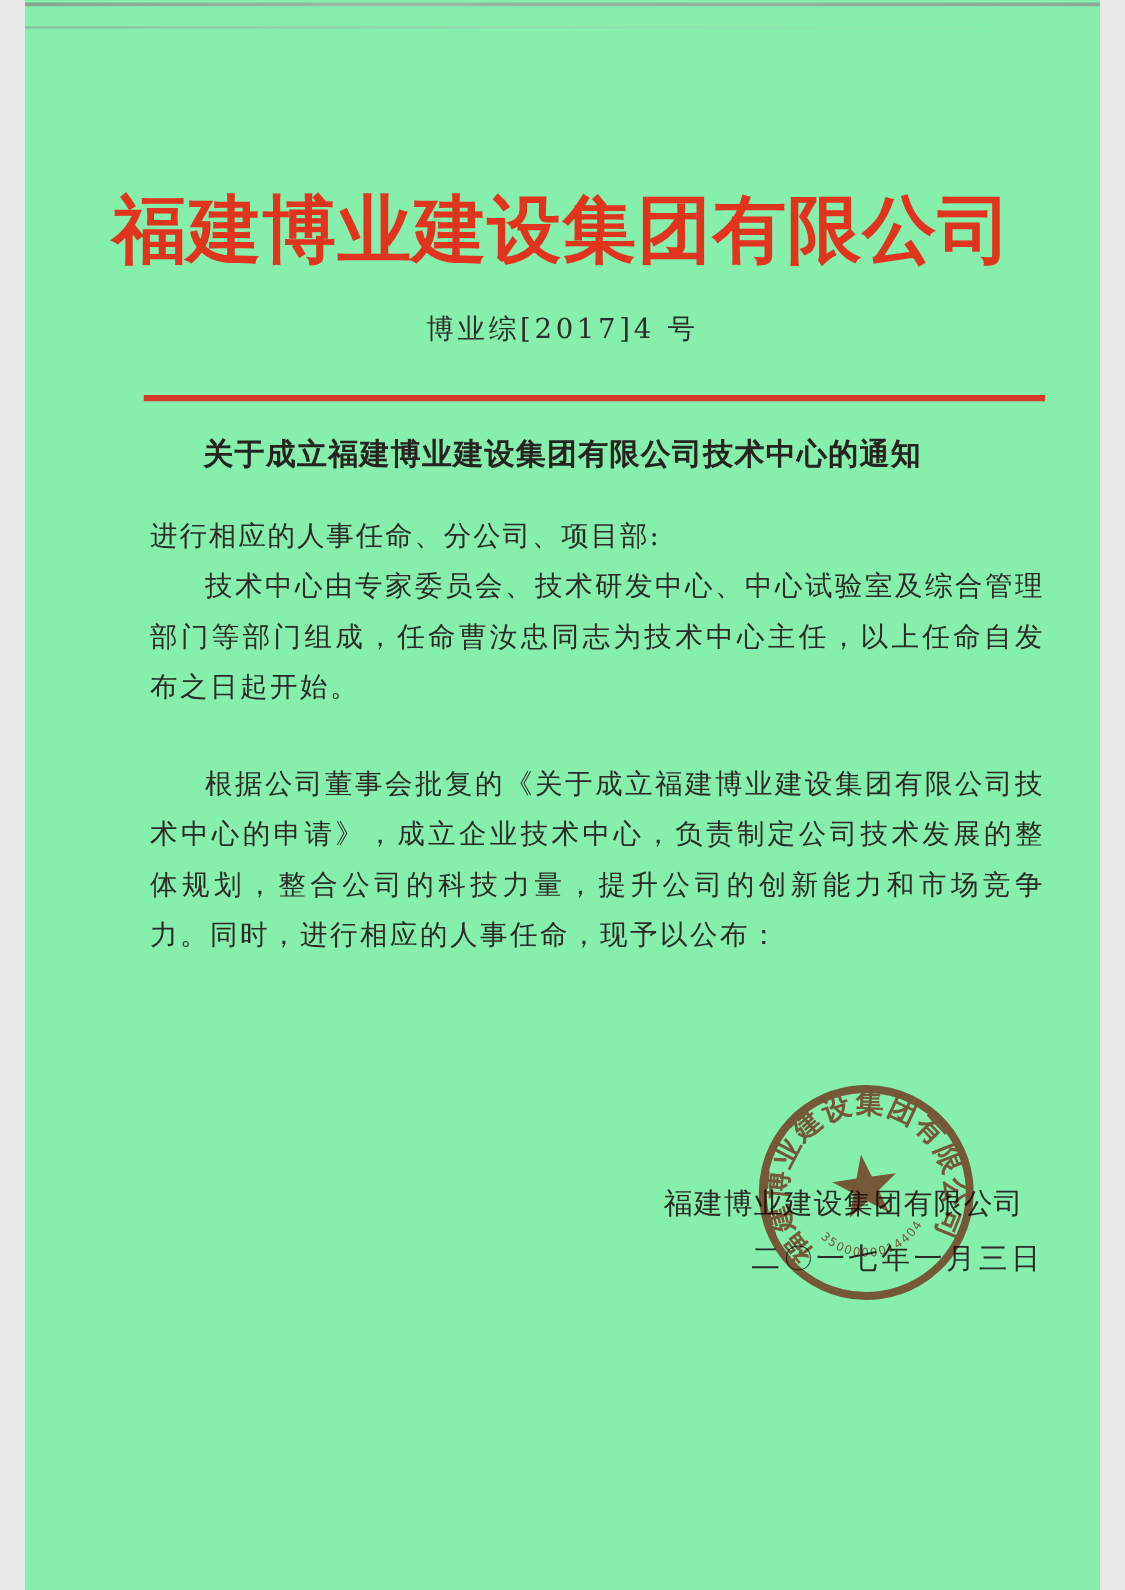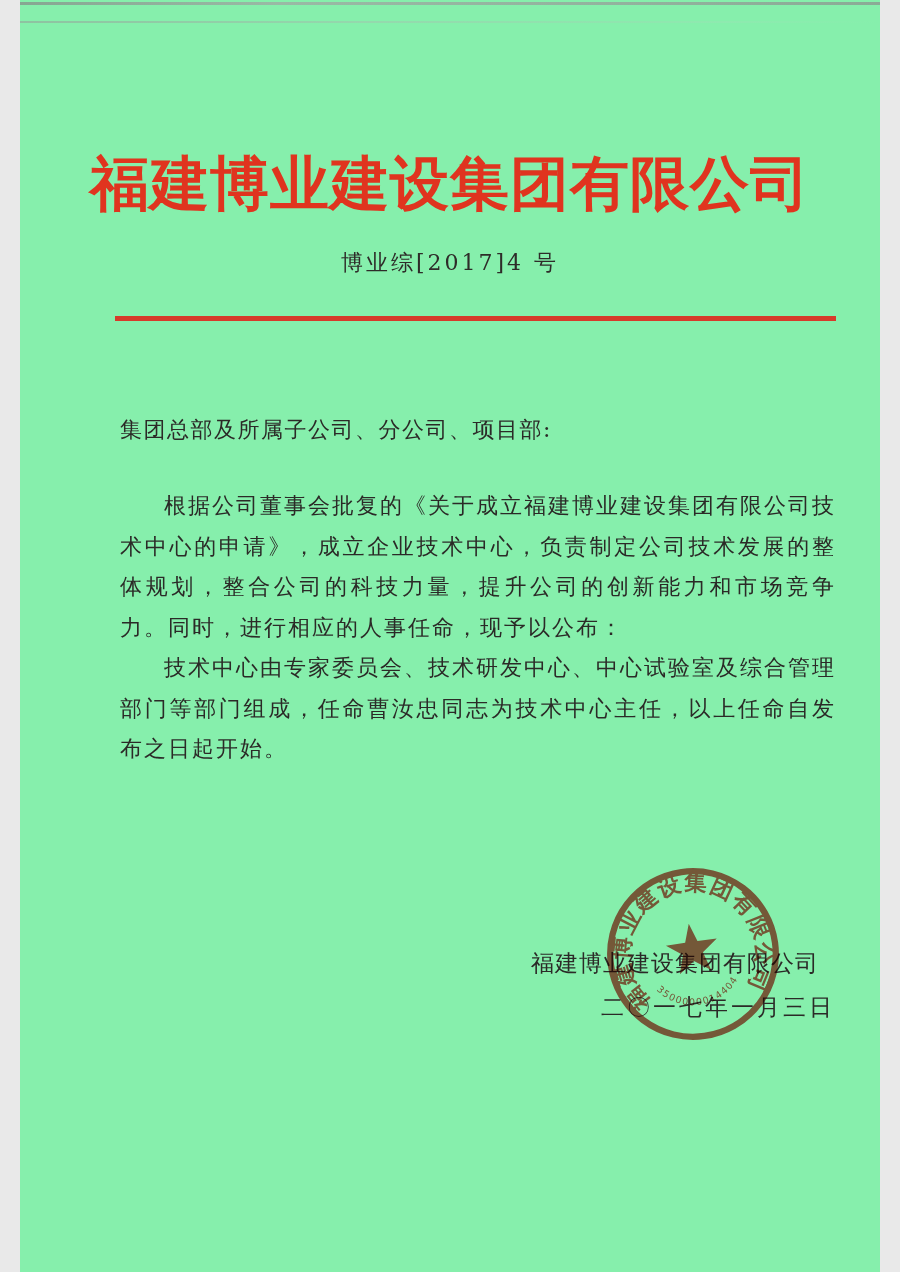--- a/index.html
+++ b/index.html
@@ -114,25 +114,26 @@
 
   <div class="scan-line-1"></div>
   <div class="scan-line-2"></div>
 
   <div class="letterhead">福建博业建设集团有限公司</div>
 
   <div class="doc-number">博业综[2017]4 号</div>
 
   <div class="red-rule"></div>
 
+  <div class="notice-title">关于成立福建博业建设集团有限公司技术中心的通知</div>
 
   <div class="content">
-    <p class="addressee">集团总部及所属子公司、分公司、项目部:</p>
+    <p class="addressee">进行相应的人事任命、分公司、项目部:</p>
+    <p class="para">技术中心由专家委员会、技术研发中心、中心试验室及综合管理部门等部门组成，任命曹汝忠同志为技术中心主任，以上任命自发布之日起开始。</p>
     <p class="para first">根据公司董事会批复的《关于成立福建博业建设集团有限公司技术中心的申请》，成立企业技术中心，负责制定公司技术发展的整体规划，整合公司的科技力量，提升公司的创新能力和市场竞争力。同时，进行相应的人事任命，现予以公布：</p>
-    <p class="para">技术中心由专家委员会、技术研发中心、中心试验室及综合管理部门等部门组成，任命曹汝忠同志为技术中心主任，以上任命自发布之日起开始。</p>
   </div>
 
   <div class="signature-block">
     <p class="signature-company">福建博业建设集团有限公司</p>
     <p class="signature-date">二〇一七年一月三日</p>
   </div>
 
   <div class="seal">
     <svg viewBox="0 0 200 200" xmlns="http://www.w3.org/2000/svg">
       <defs>

